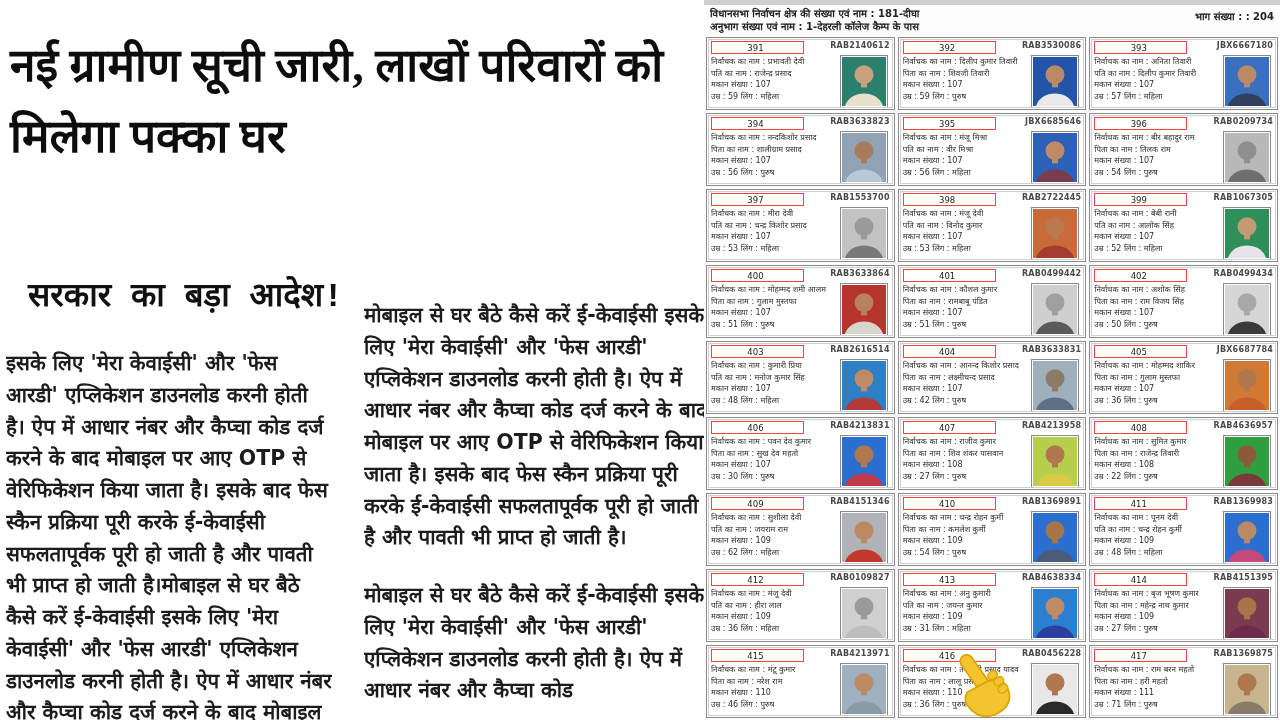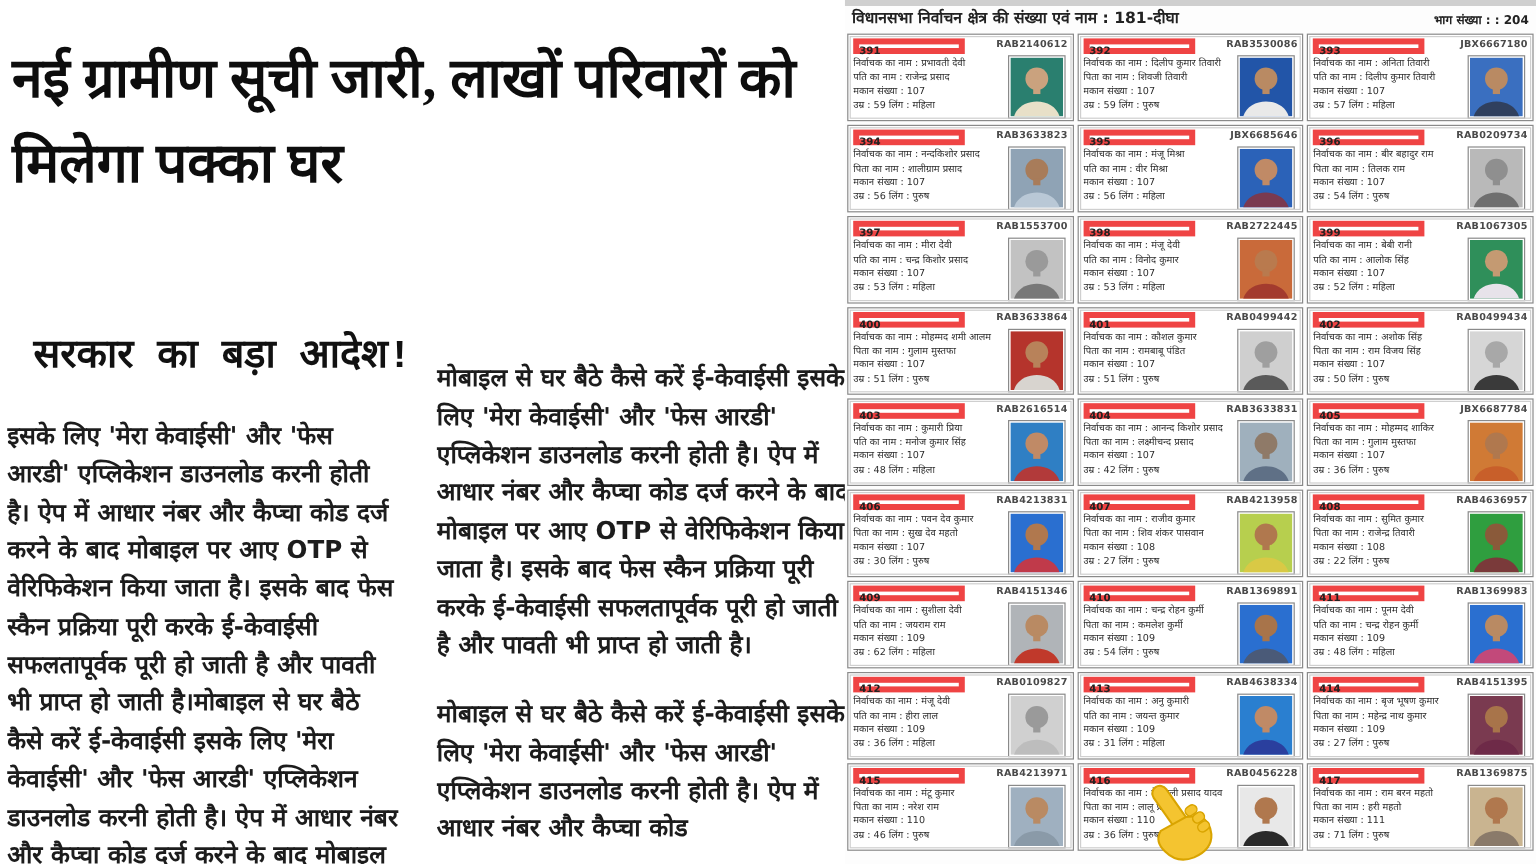--- a/index.html
+++ b/index.html
@@ -18,33 +18,33 @@
              font-size:20.5px; line-height:1.55; text-align:left; }
   .col1 { left:6px;  top:348px; width:326px; height:372px; overflow:hidden; }
   .col2 { left:364px; top:300px; width:348px; height:420px; overflow:hidden; }
   .col2 p + p { margin-top:26px; }
 
   
   .voter-page { position:absolute; left:704px; top:0; width:576px; height:720px;
                 background:#fdfdfd; overflow:hidden; }
   .top-strip { height:5px; background:#cfcfcf; }
   .vl-header { position:relative; padding:3px 8px 2px 6px; }
-  .vl-line { font-size:13px; font-weight:bold; color:#222; line-height:1.25; }
+  .vl-line { font-size:10px; font-weight:bold; color:#222; line-height:1.25; }
   .vl-part { position:absolute; right:6px; top:4px; font-size:10px; font-weight:bold; color:#222;margin-left:26px; }
 
   .cards-grid { display:grid; grid-template-columns:repeat(3,1fr); gap:3px;
                 padding:2px 2px 0 2px; }
   .voter-card { position:relative; height:73px; background:#fff;
                 border:1px solid #8a8a8a; }
   .voter-card::after { content:""; position:absolute; inset:1px;
                 border:1px solid #cfcfcf; pointer-events:none; }
   .card-top { display:flex; align-items:flex-start; padding:3px 4px 1px 4px; }
-  .serial-box { width:52%; border:5px solid #ef4444; height:13px;
-                font-size:8.5px; font-weight:bold; color:#222;
-                text-align:left; padding:1px 4px 0 0; background:#fff; }
+  .serial-box { width:52%; border:1px solid #ef4444; height:13px;
+                font-size:8.5px; font-weight:normal; color:#222;
+                text-align:center; padding:1px 4px 0 0; background:#fff; }
   .voter-id { margin-left:auto; font-size:8px; font-weight:bold; color:#4a4a4a; letter-spacing:.2px; }
   .card-details { padding:1px 4px 0 4px; }
   .dline { font-size:8px; color:#2d2d2d; line-height:1.45; white-space:nowrap;
            overflow:hidden; max-width:118px; }
   .photo-frame { position:absolute; right:6px; top:17px; width:48px; height:53px;
                  border:1px solid #8a8a8a; background:#fff; padding:1px; }
   .photo-frame svg { display:block; width:100%; height:100%; }
 
   
   .hand-overlay { position:absolute; left:940px; top:645px; width:95px; height:85px;
@@ -61,20 +61,21 @@
   <div class="bodycol col2">
     <p>मोबाइल से घर बैठे कैसे करें ई-केवाईसी इसके लिए 'मेरा केवाईसी' और 'फेस आरडी' एप्लिकेशन डाउनलोड करनी होती है। ऐप में आधार नंबर और कैप्चा कोड दर्ज करने के बाद मोबाइल पर आए OTP से वेरिफिकेशन किया जाता है। इसके बाद फेस स्कैन प्रक्रिया पूरी करके ई-केवाईसी सफलतापूर्वक पूरी हो जाती है और पावती भी प्राप्त हो जाती है।</p>
     <p>मोबाइल से घर बैठे कैसे करें ई-केवाईसी इसके लिए 'मेरा केवाईसी' और 'फेस आरडी' एप्लिकेशन डाउनलोड करनी होती है। ऐप में आधार नंबर और कैप्चा कोड</p>
   </div>
 </div>
 
 <div class="voter-page">
   <div class="top-strip"></div>
   <div class="vl-header">
     <div class="vl-line">विधानसभा निर्वाचन क्षेत्र की संख्या एवं नाम : 181-दीघा</div>
+    <div class="vl-line">अनुभाग संख्या एवं नाम : 1-देहरली कॉलेज कैम्प के पास</div>
     <div class="vl-part">भाग संख्या : : 204</div>
   </div>
   <div class="cards-grid">
   <div class="voter-card">
     <div class="card-top">
       <div class="serial-box">
         <span>391</span>
       </div>
       <div class="voter-id">RAB2140612</div>
     </div>

